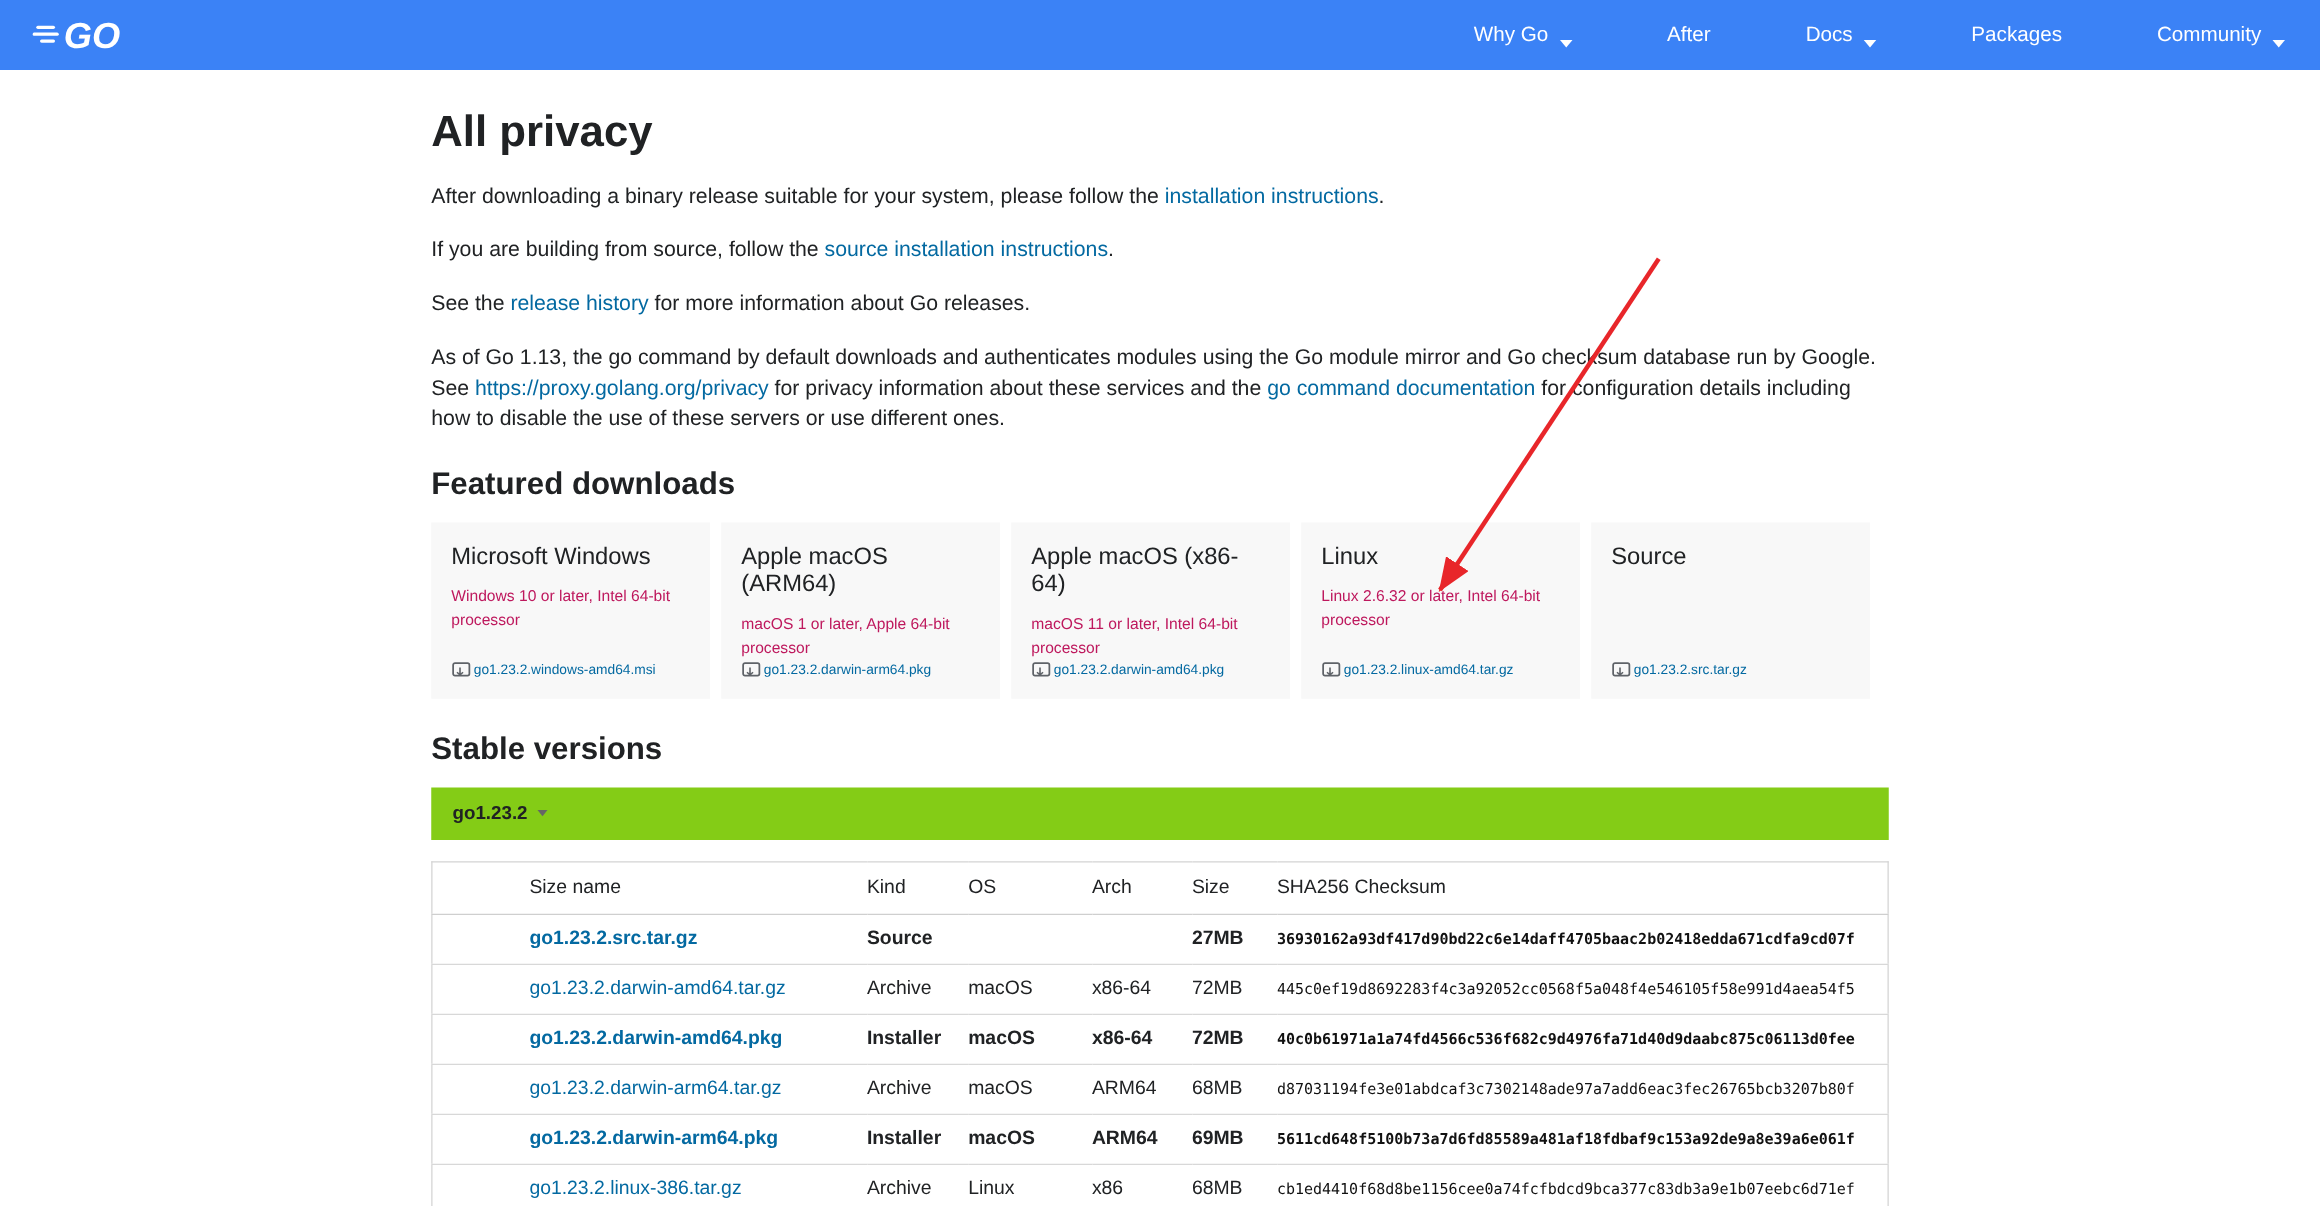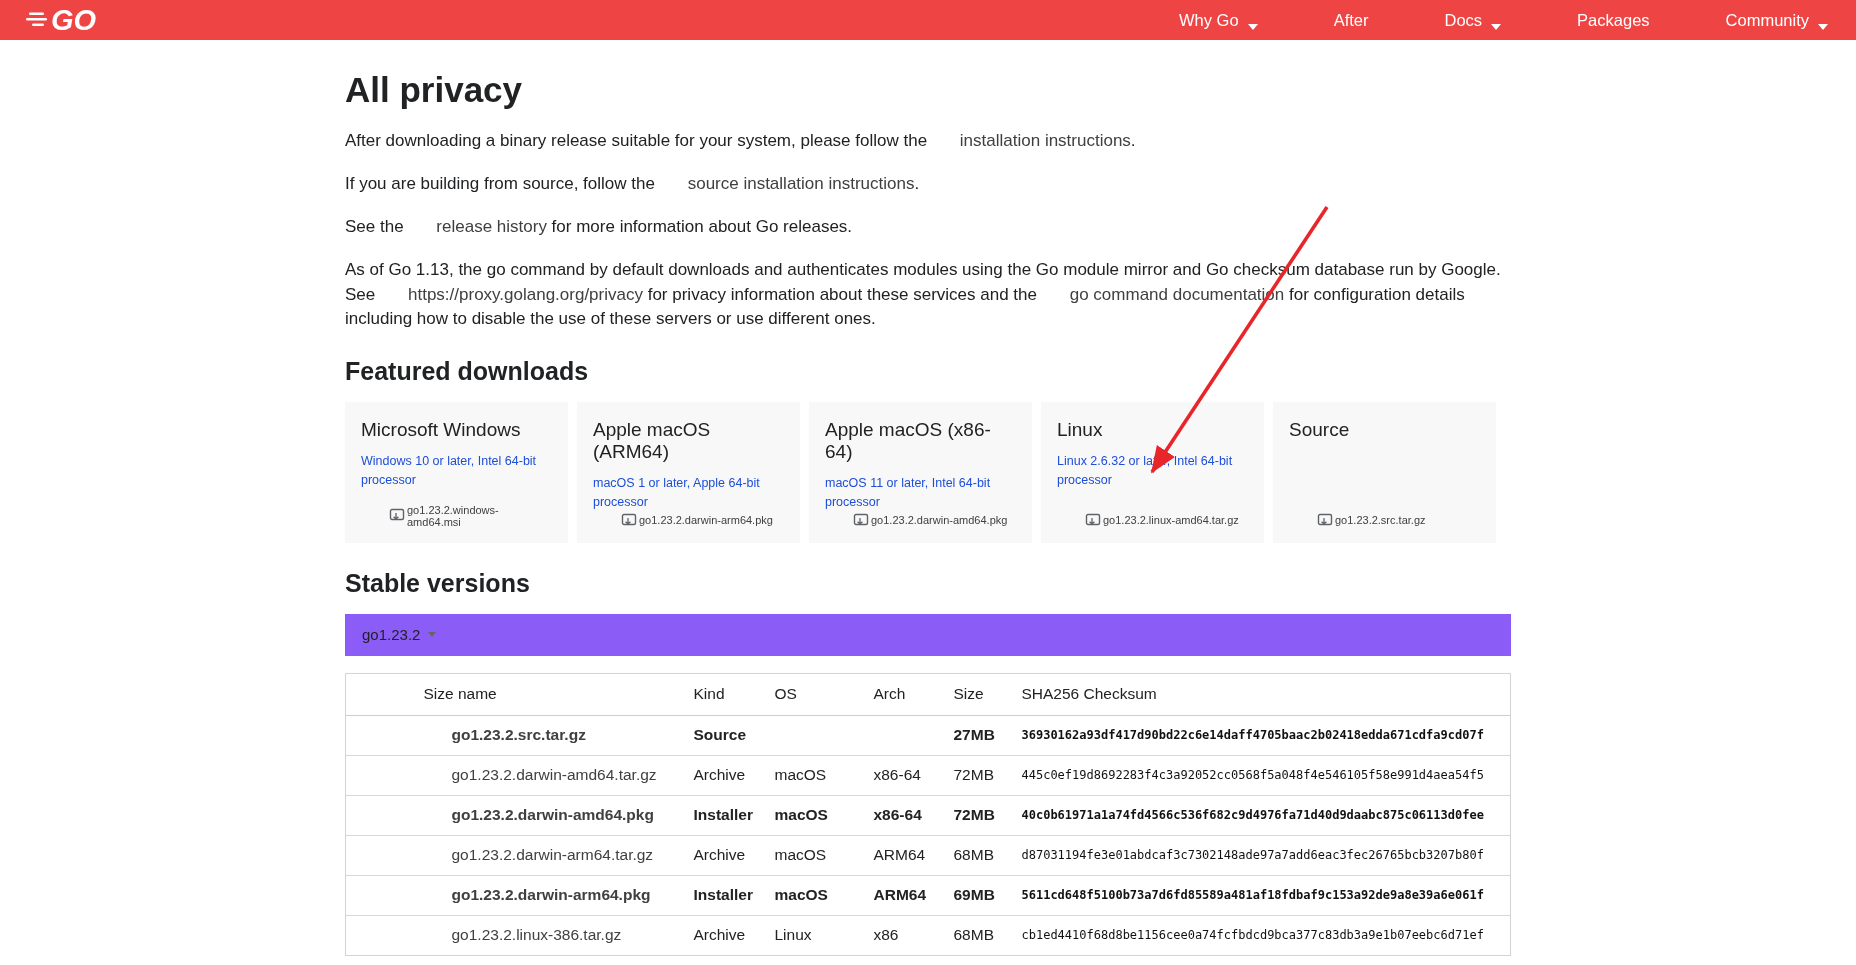--- a/index.html
+++ b/index.html
@@ -3,25 +3,25 @@
 <meta charset="utf-8">
 <style>
   * { box-sizing: border-box; }
   html, body { margin: 0; padding: 0; }
   body {
     width: 1856px; height: 965px;
     font-family: "Liberation Sans", "DejaVu Sans", sans-serif;
     color: #202224; background: #ffffff;
     overflow: hidden; position: relative;
   }
-  a { color: #404040; text-decoration: none; cursor: pointer; margin-left: 28px; }
+  a { color: #0369a1; text-decoration: none; cursor: pointer; }
 
   
   .navbar {
-    height: 40px; background: #ef4444;
+    height: 56px; background: #3b82f6;
     display: flex; align-items: center; justify-content: space-between;
     padding: 0 28px 0 26px;
   }
   .nav-links { display: flex; align-items: center; }
   .nav-item {
     color: #ffffff; font-size: 16.5px; margin-left: 76px;
     display: flex; align-items: flex-end; cursor: pointer; white-space: nowrap;
   }
   .caret {
     width: 0; height: 0; margin-left: 9px;
@@ -36,30 +36,30 @@
   p.copy { font-size: 17px; line-height: 1.42; margin: 19px 0; max-width: 1166px; }
   h2.section-heading { font-size: 25px; font-weight: 700; margin: 26px 0 16px; }
 
   
   .cards { display: flex; gap: 9px; margin-bottom: 26px; }
   .card {
     width: 223px; min-height: 132px; background: #f8f8f8;
     padding: 17px 16px 15px; display: flex; flex-direction: column; justify-content: flex-end;
   }
   .card-title { font-size: 19px; font-weight: 400; margin-bottom: 11px; color: #202224; }
-  .card-sub { font-size: 12.5px; line-height: 1.55; color: #1d4ed8; }
+  .card-sub { font-size: 12.5px; line-height: 1.55; color: #be185d; }
   .card-link {
     margin-top: auto; font-size: 11px; display: flex; align-items: center; gap: 1px;
   }
   .dl-icon { flex: 0 0 auto; }
 
   
   .version-bar {
-    height: 42px; background: #8b5cf6; display: flex; align-items: center;
-    padding: 0 17px; font-size: 15px; margin-bottom: 17px; cursor: pointer;
+    height: 42px; background: #84cc16; display: flex; align-items: center;
+    padding: 0 17px; font-size: 15px; margin-bottom: 17px; cursor: pointer; font-weight: bold;
   }
   .caret-dark {
     width: 0; height: 0; margin-left: 8px;
     border-left: 4.5px solid transparent; border-right: 4.5px solid transparent;
     border-top: 5px solid #666; display: inline-block;
   }
 
   table.dl-table {
     width: 100%; border-collapse: collapse; border: 1px solid #d4d4d4;
     font-size: 15.5px;

